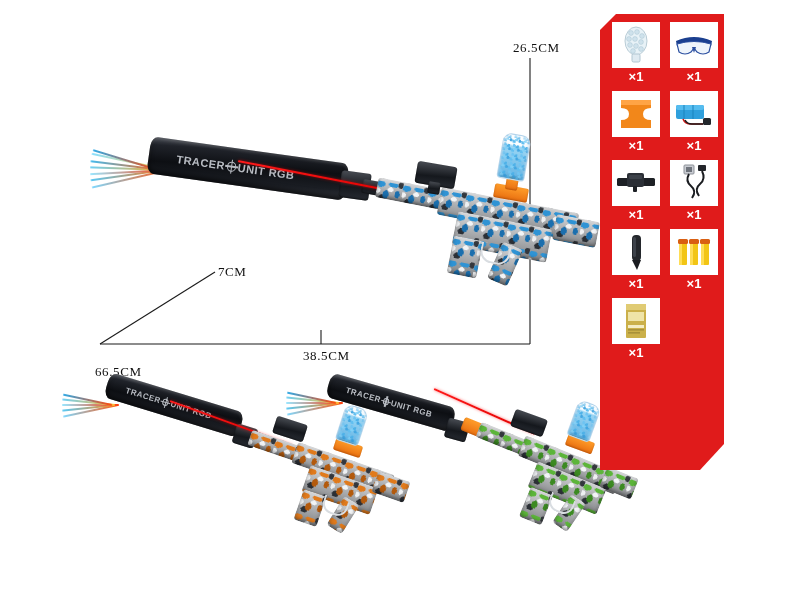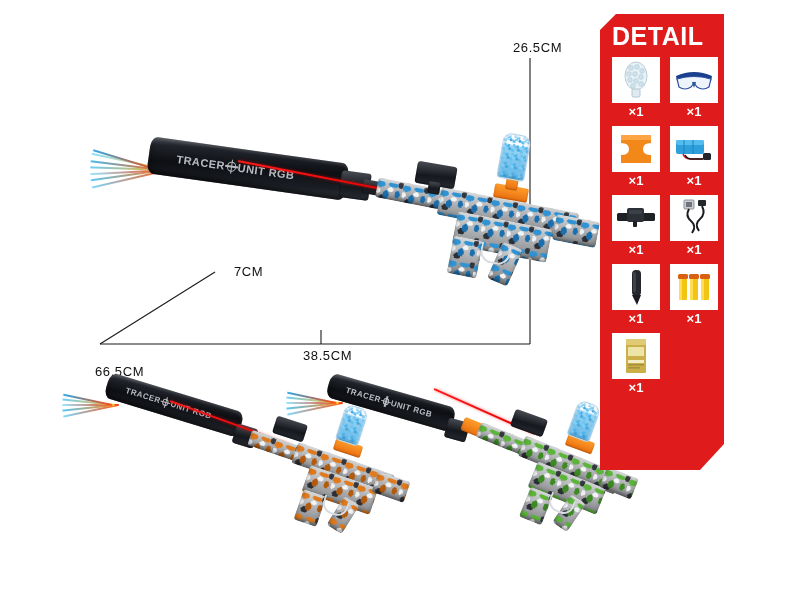--- a/index.html
+++ b/index.html
@@ -12,28 +12,28 @@
     width: 800px; height: 600px;
     position: relative;
     overflow: hidden;
     font-family: "Liberation Serif", "DejaVu Serif", serif;
   }
   .stage { position: absolute; inset: 0; }
 
   
   .dim-label {
     position: absolute;
-    font-family: Liberation Sans, sans-serif;
+    font-family: Liberation Serif, serif;
     font-size: 13px;
     letter-spacing: 0.6px;
     color: #111;
     white-space: nowrap;
   }
   #lbl-height { left: 513px; top: 40px; }
-  #lbl-diag   { left: 234px; top: 264px; }
+  #lbl-diag   { left: 218px; top: 264px; }
   #lbl-total  { left: 95px;  top: 364px; }
   #lbl-body   { left: 303px; top: 348px; }
 
   
   .blaster { position: absolute; transform-origin: 50% 50%; }
 
   .tracer {
     position: absolute;
     border-radius: 7px / 10px;
     background: linear-gradient(176deg,#4c5058 0%,#20232a 16%,#0d0f13 48%,#1a1d23 78%,#35383f 100%);
@@ -293,21 +293,20 @@
       <div class="camo" style="--c1:#5cb53a; --c2:#3c8a22; left:94px; top:72px; width:18px; height:34px; transform:rotate(34deg); border-radius:4px;"></div>
       <div style="position:absolute; left:82px; top:72px; width:26px; height:17px; border:2.2px solid #d9dde1; border-top:none; border-radius:0 0 11px 11px; transform:rotate(22deg);"></div>
       <div class="camo" style="--c1:#5cb53a; --c2:#3c8a22; left:136px; top:48px; width:34px; height:22px; transform:rotate(22deg); border-radius:3px;"></div>
       <div class="blk" style="left:46px; top:-10px; width:34px; height:18px; transform:rotate(20deg); border-radius:3px;"></div>
       <div class="hopper-base" style="left:100px; top:14px; width:28px; height:12px; transform:rotate(20deg);"></div>
       <div class="hopper" style="left:106px; top:-22px; width:24px; height:38px; transform:rotate(20deg);"></div>
     </div>
   </div>
 
   <div id="detail-panel">
-    <h1 id="detail-title">DETAIL</h1>
 
     <div class="item-grid">
 
       <div class="item">
         <div class="item-box">
           <svg width="34" height="40" viewBox="0 0 34 40">
             <ellipse cx="17" cy="16" rx="11" ry="14" fill="#e8f2f7" stroke="#b9ccd6" stroke-width="1"></ellipse>
             <g fill="#cfe2ec" stroke="#aac4d2" stroke-width=".5">
               <circle cx="12" cy="8" r="2.4"></circle>
                 <circle cx="18" cy="7" r="2.4"></circle>

